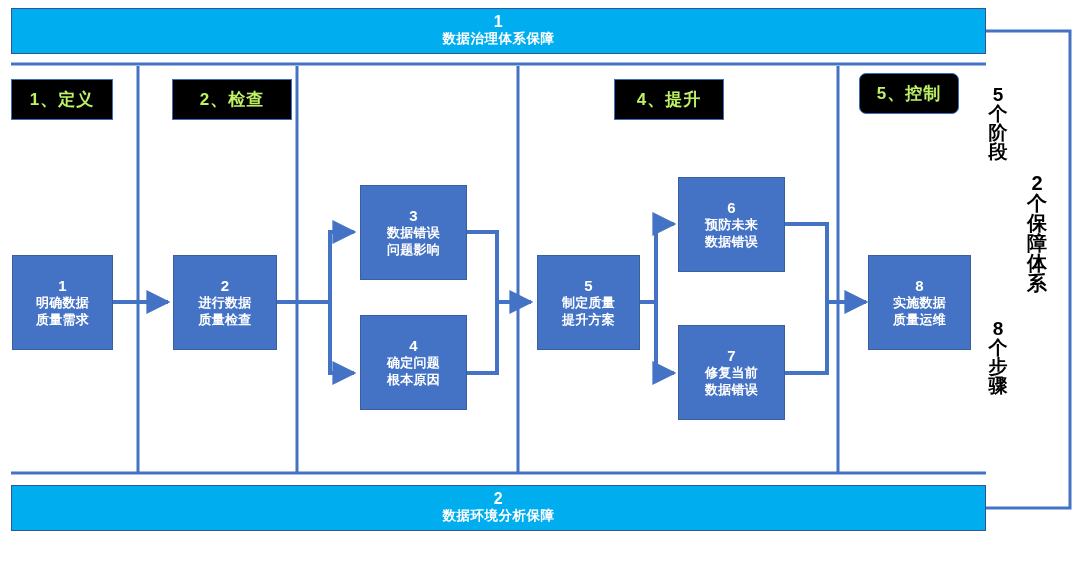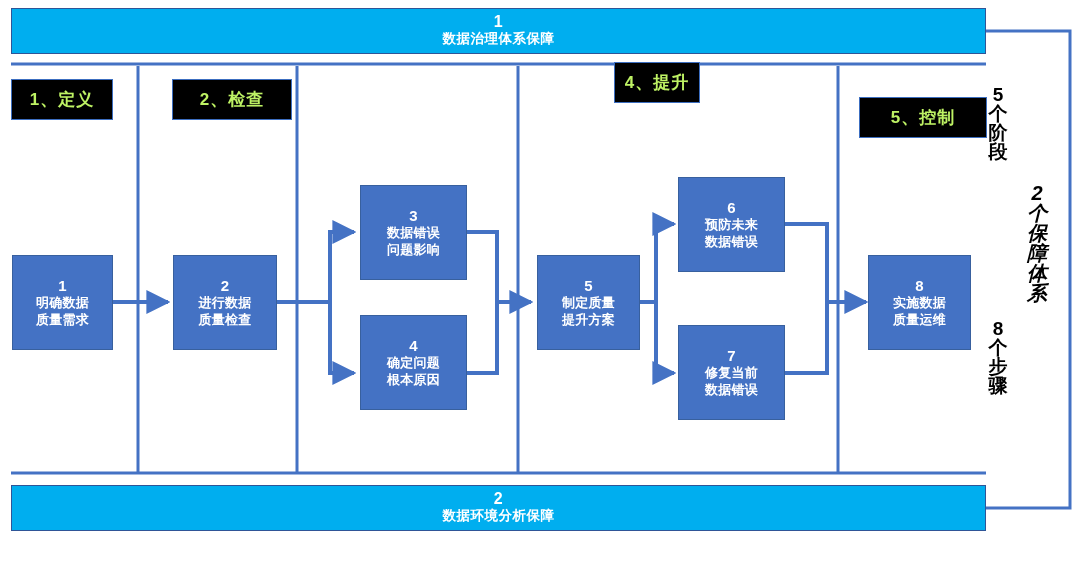--- a/index.html
+++ b/index.html
@@ -101,21 +101,21 @@
     position: absolute;
     color: #000000;
     font-weight: bold;
     text-align: center;
     line-height: 1.0;
     white-space: normal;
     word-break: break-all;
   }
   #vl-5stage { left: 988px; top: 85px;  width: 20px; font-size: 19px; }
   #vl-8step  { left: 988px; top: 275px; width: 20px; font-size: 19px; margin-top: 44px; }
-  #vl-2sys   { left: 1026px; top: 183px; width: 22px; font-size: 20px; font-style: italic; }
+  #vl-2sys   { left: 1026px; top: 173px; width: 22px; font-size: 20px; }
 
   
   #caption {
     position: absolute;
     left: 0;
     top: 545px;
     width: 1080px;
     text-align: center;
     font-size: 14px;
     font-weight: bold;
@@ -164,22 +164,22 @@
     <path d="M 827 302 L 866 302" fill="none" stroke="#4472C4" stroke-width="4" marker-end="url(#arrowBlue)"></path>
   </svg>
 
   <div id="banner-top" class="banner">
     <div class="b-num">1</div>
     <div class="b-label">数据治理体系保障</div>
   </div>
 
   <div class="stage-chip" style="left:11px;  top:79px;  width:102px;">1、定义</div>
   <div class="stage-chip" style="left:172px; top:79px;  width:120px;">2、检查</div>
-  <div class="stage-chip" style="left:614px; top:62px;  width:86px;">4、提升</div>
-  <div class="stage-chip" style="left:859px; top:97px;  width:128px;">5、控制</div>
+  <div class="stage-chip" style="left:614px; top:79px;  width:110px;">4、提升</div>
+  <div class="stage-chip" style="left:859px; top:73px;  width:100px;border-radius:7px;">5、控制</div>
 
   <div class="pbox" style="left:12px;  top:255px; width:101px; height:95px;">
     <div class="p-num">1</div>
     <div class="p-l1">明确数据</div>
     <div class="p-l2">质量需求</div>
   </div>
 
   <div class="pbox" style="left:173px; top:255px; width:104px; height:95px;">
     <div class="p-num">2</div>
     <div class="p-l1">进行数据</div>

